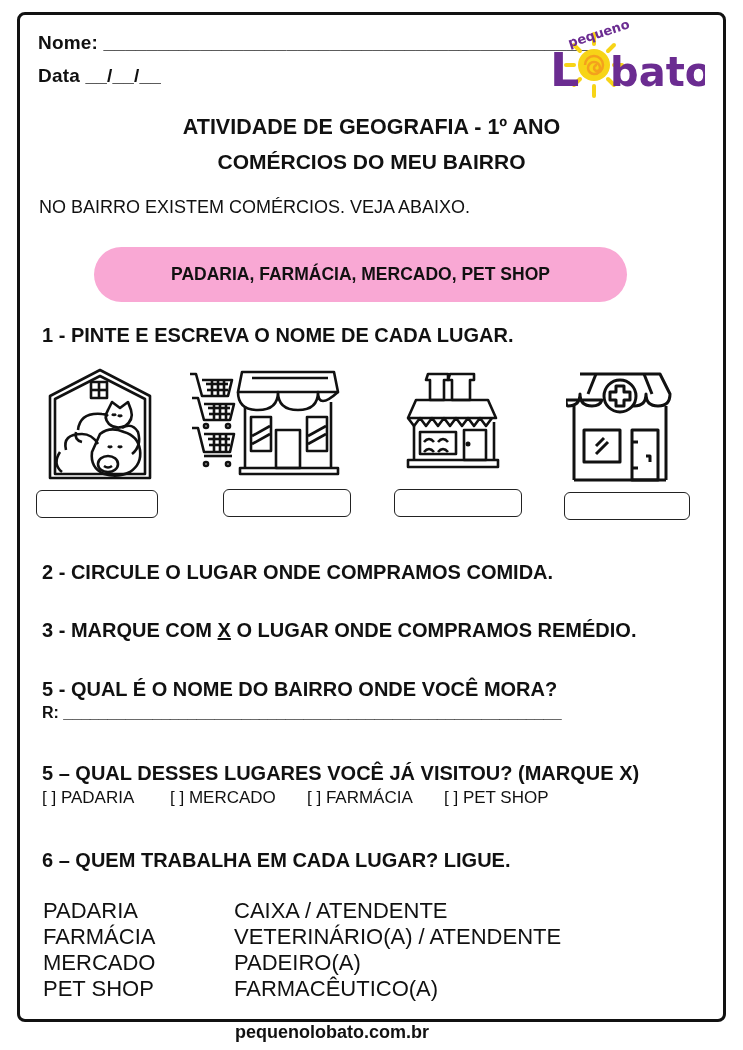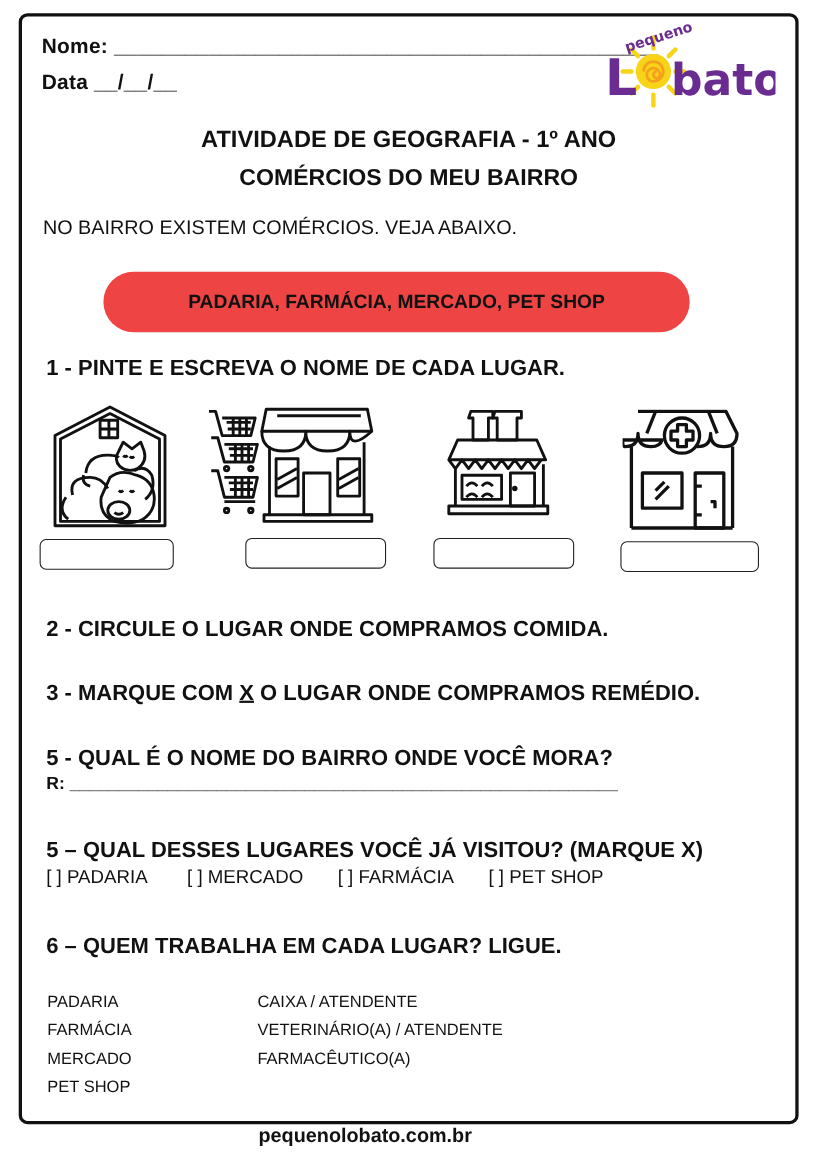--- a/index.html
+++ b/index.html
@@ -3,26 +3,26 @@
 <meta charset="utf-8">
 <style>
   * { box-sizing: border-box; margin: 0; padding: 0; }
   body { width: 743px; height: 1050px; background: #ffffff; font-family: "Liberation Sans", "DejaVu Sans", sans-serif; color: #111; position: relative; overflow: hidden; }
   .page { position: absolute; left: 17px; top: 12px; width: 709px; height: 1010px; border: 3px solid #111; border-radius: 8px; }
   .abs { position: absolute; }
   .hdr-line { font-size: 19px; font-weight: bold; letter-spacing: 0.2px; }
   .logo { position: absolute; left: 530px; top: 14px; width: 175px; height: 86px; }
   .title { position: absolute; left: 0; width: 100%; text-align: center; font-weight: bold; }
   .intro { font-size: 18px; }
-  .pill { position: absolute; left: 76px; top: 234px; width: 534px; height: 56px; background: #ef4444; border-radius: 28px; display: flex; align-items: center; justify-content: center; font-weight: bold; font-size: 17.5px; }
+  .pill { position: absolute; left: 76px; top: 234px; width: 534px; height: 56px; background: #f9a8d4; border-radius: 28px; display: flex; align-items: center; justify-content: center; font-weight: bold; font-size: 17.5px; }
   .q { font-size: 20px; font-weight: bold; }
   .icon-box { position: absolute; }
   .answer-box { position: absolute; height: 28px; border: 1.5px solid #222; border-radius: 6px; background: #fff; }
   .opt { font-size: 17px; justify-content: flex-end; }
-  .match { font-size: 15px; line-height: 26px; }
+  .match { font-size: 22px; line-height: 26px; }
   .footer { position: absolute; left: 0; top: 1022px; width: 664px; text-align: center; font-weight: bold; font-size: 18px; }
   .u { text-decoration: underline; }
 </style>
 </head>
 <body>
 
 <div class="page"></div>
 
 <div class="abs hdr-line" style="left:38px; top:32px;">Nome: ______________________________________________</div>
 <div class="abs hdr-line" style="left:38px; top:65px;">Data __/__/__</div>
@@ -183,16 +183,17 @@
 <div class="abs q" style="left:42px; top:849px;">6 – QUEM TRABALHA EM CADA LUGAR? LIGUE.</div>
 <div class="abs match" style="left:43px; top:898px;">
   <div>PADARIA</div>
   <div>FARMÁCIA</div>
   <div>MERCADO</div>
   <div>PET SHOP</div>
 </div>
 <div class="abs match" style="left:234px; top:898px;">
   <div>CAIXA / ATENDENTE</div>
   <div>VETERINÁRIO(A) / ATENDENTE</div>
+  <div>PADEIRO(A)</div>
   <div>FARMACÊUTICO(A)</div>
 </div>
 
 <div class="footer">pequenolobato.com.br</div>
 
 </body></html>

